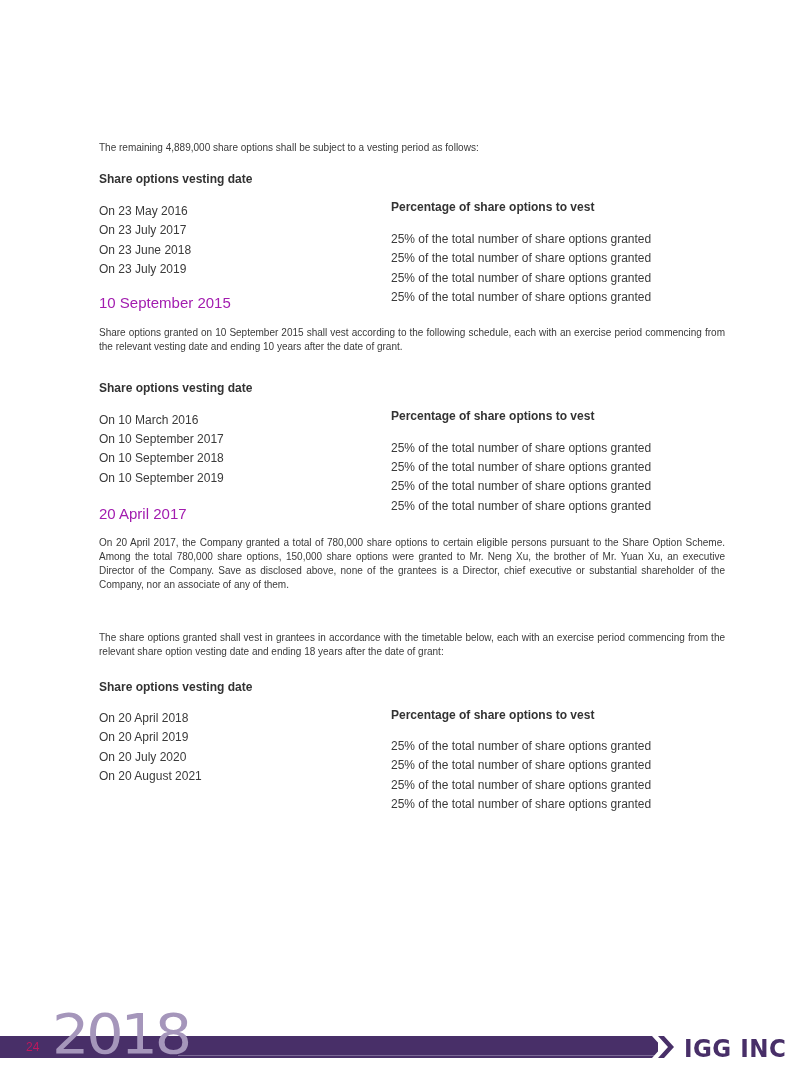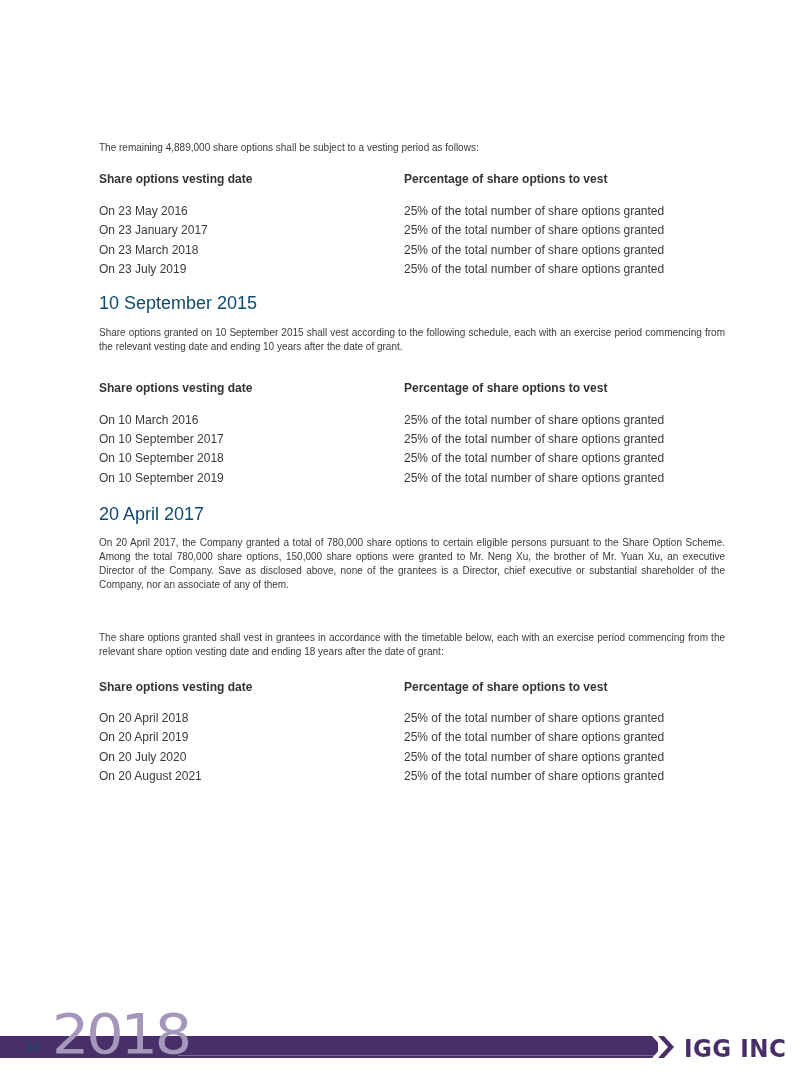--- a/index.html
+++ b/index.html
@@ -5,44 +5,44 @@
   html, body { margin: 0; padding: 0; }
   body {
     width: 800px; height: 1085px; position: relative; overflow: hidden;
     background: #ffffff;
     font-family: "Liberation Sans", sans-serif;
     color: #3a3a3a;
   }
   .page { position: absolute; left: 99px; top: 0; width: 626px; }
   .line { position: absolute; left: 0; font-size: 10px; line-height: 14px; white-space: nowrap; }
   .bold { font-weight: bold; color: #333; }
-  .sec { font-weight: normal; font-size: 18px; color: #0c4a6e; }
+  .sec { font-weight: normal; font-size: 15px; color: #a21caf; }
   .para {
     position: absolute; left: 0; width: 626px; font-size: 10px; line-height: 14px;
     text-align: justify; text-align-last: left;
   }
   .row { position: absolute; left: 0; width: 626px; height: 14px; font-size: 12px; line-height: 14px; }
   .row span { position: absolute; top: 0; white-space: nowrap; }
   .row .c1 { left: 0; }
-  .row .c2 { left: 305px; }
+  .row .c2 { left: 292px; margin-top: 28px; }
 
   
   .footer-bar {
     position: absolute; left: 0; top: 1036px; width: 658px; height: 22px;
     background: #482f68;
   }
   .footer-line {
     position: absolute; left: 178px; top: 1055px; width: 478px; height: 1px;
     background: #7c6a96;
   }
   .footer-chevron {
     position: absolute; left: 652px; top: 1036px; width: 24px; height: 22px;
   }
   .page-num {
-    position: absolute; left: 26px; top: 1040px; font-size: 12px; color: #0c4a6e;
+    position: absolute; left: 26px; top: 1040px; font-size: 12px; color: #be185d;
   }
   .year {
     position: absolute; left: 52px; top: 1006px; font-size: 56px; line-height: 56px;
     letter-spacing: -3px; color: #a596bb; font-family: "DejaVu Sans", sans-serif;
     font-weight: normal; transform: scaleX(1.05); transform-origin: left top;
   }
   .report-label {
     position: absolute; left: 190px; top: 1096px; font-size: 12.5px; color: #9c8db5;
     font-family: "DejaVu Sans", sans-serif;
   }
@@ -61,25 +61,25 @@
 
   <div class="row bold" style="top:172px">
     <span class="c1">Share options vesting date</span>
     <span class="c2">Percentage of share options to vest</span>
   </div>
   <div class="row" style="top:204px">
     <span class="c1">On 23 May 2016</span>
     <span class="c2">25% of the total number of share options granted</span>
   </div>
   <div class="row" style="top:223px">
-    <span class="c1">On 23 January 2017</span>
+    <span class="c1">On 23 July 2017</span>
     <span class="c2">25% of the total number of share options granted</span>
   </div>
   <div class="row" style="top:243px">
-    <span class="c1">On 23 March 2018</span>
+    <span class="c1">On 23 June 2018</span>
     <span class="c2">25% of the total number of share options granted</span>
   </div>
   <div class="row" style="top:262px">
     <span class="c1">On 23 July 2019</span>
     <span class="c2">25% of the total number of share options granted</span>
   </div>
 
   <div class="line sec" style="top:296px">10 September 2015</div>
   <div class="para" style="top:326px">Share options granted on 10 September 2015 shall vest according to the following schedule, each with an exercise period commencing from the relevant vesting date and ending 10 years after the date of grant.</div>
 

